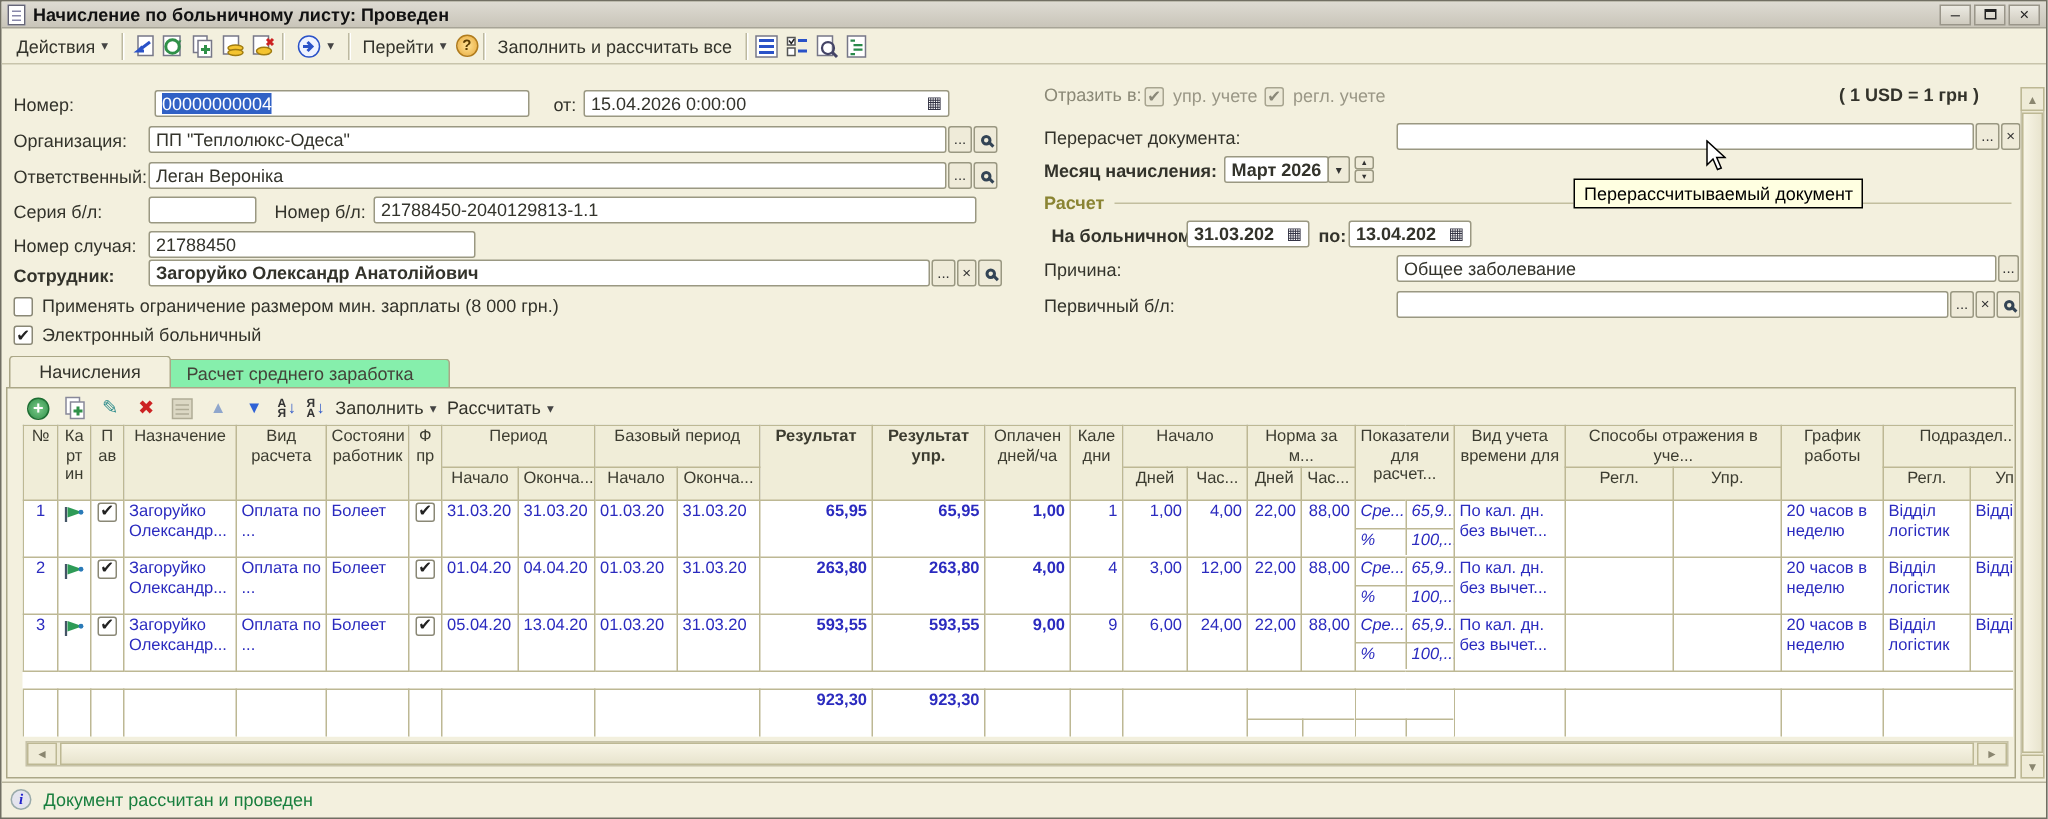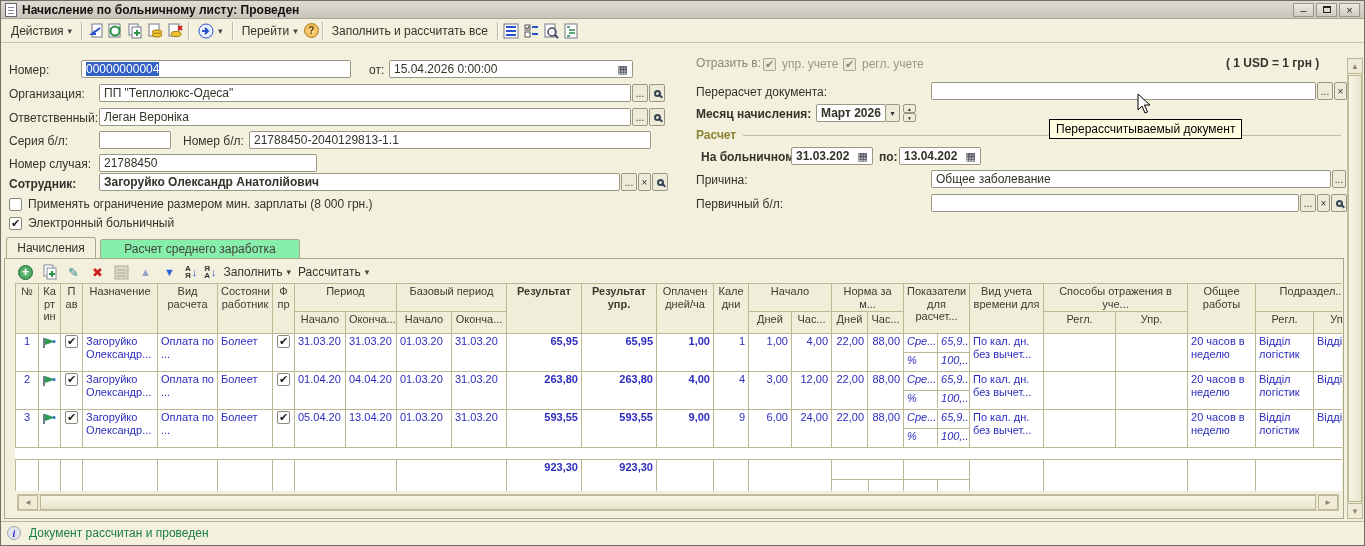--- a/index.html
+++ b/index.html
@@ -210,21 +210,21 @@
     </span>
     <span class="ticon">
       <svg width="16" height="16">
           <rect x="2" y="1" width="12" height="14" fill="#fff" stroke="#778"></rect>
           <path d="M4 4 h3 M6 7 h6 M6 10 h6 M4 13 h3" stroke="#2a8a4a" stroke-width="1.5"></path>
         </svg>
     </span>
   </div>
 
   <span class="lbl" style="left:8px;top:60px">Номер:</span>
-  <div class="inp" style="left:80px;top:59px;width:270px">
+  <div class="inp" style="left:102px;top:59px;width:250px">
     <span class="sel">00000000004</span>
   </div>
   <span class="lbl" style="left:368px;top:60px">от:</span>
   <div class="inp" style="left:388px;top:59px;width:244px">
     <span>15.04.2026 0:00:00</span>
     <span class="calbtn">▦</span>
   </div>
 
   <span class="lbl" style="left:8px;top:84px">Организация:</span>
   <div class="inp" style="left:98px;top:83px;width:532px">
@@ -333,21 +333,21 @@
   <span class="fbtn" style="left:1331px;top:169px;width:14px">...</span>
 
   <span class="lbl" style="left:695px;top:194px">Первичный б/л:</span>
   <div class="inp" style="left:930px;top:193px;width:368px"></div>
   <span class="fbtn" style="left:1299px;top:193px">...</span>
   <span class="fbtn" style="left:1316px;top:193px;width:13px">×</span>
   <span class="fbtn" style="left:1330px;top:193px">
       <span class="mag"></span>
     </span>
 
-  <div class="tab active" style="left:5px;top:236px;width:90px">Начисления</div>
+  <div class="tab active" style="left:5px;top:236px;width:108px">Начисления</div>
   <div class="tab inactive" style="left:99px;width:200px">Расчет среднего заработка</div>
 
   <div id="panel"></div>
 
   <div class="gbar">
     <span class="gico">
         <span class="addc">+</span>
       </span>
     <span class="gico">
       <svg width="16" height="16">
@@ -434,21 +434,21 @@
         <th colspan="2" class="ctr">Базовый период</th>
         <th rowspan="2" class="bh">Результат</th>
         <th rowspan="2" class="bh">Результат упр.</th>
         <th rowspan="2">Оплачен дней/ча</th>
         <th rowspan="2">Кале дни</th>
         <th colspan="2" class="ctr">Начало</th>
         <th colspan="2">Норма за м...</th>
         <th rowspan="2" colspan="2">Показатели для расчет...</th>
         <th rowspan="2">Вид учета времени для</th>
         <th colspan="2">Способы отражения в уче...</th>
-        <th rowspan="2">Общее работы</th>
+        <th rowspan="2">График работы</th>
         <th colspan="2">Подраздел...</th>
       </tr>
       <tr class="hrow2">
         <th>Начало</th>
         <th>Оконча...</th>
         <th>Начало</th>
         <th>Оконча...</th>
         <th>Дней</th>
         <th>Час...</th>
         <th>Дней</th>

